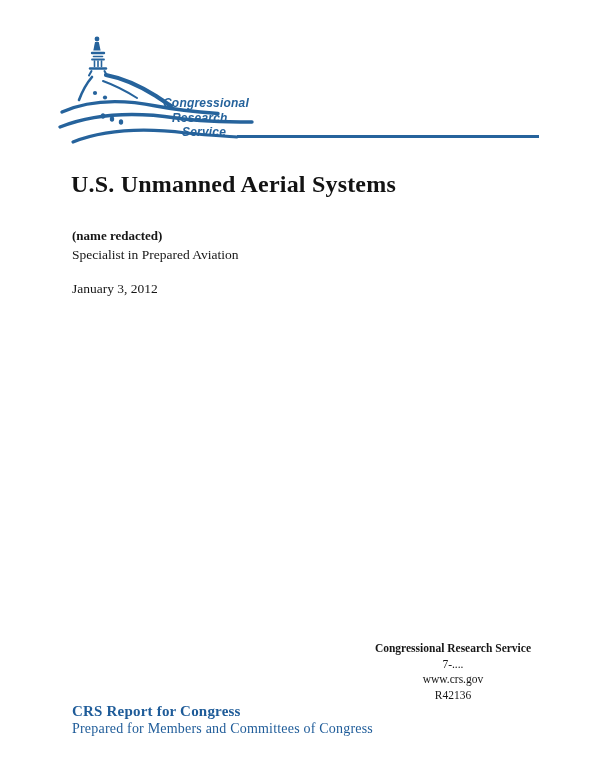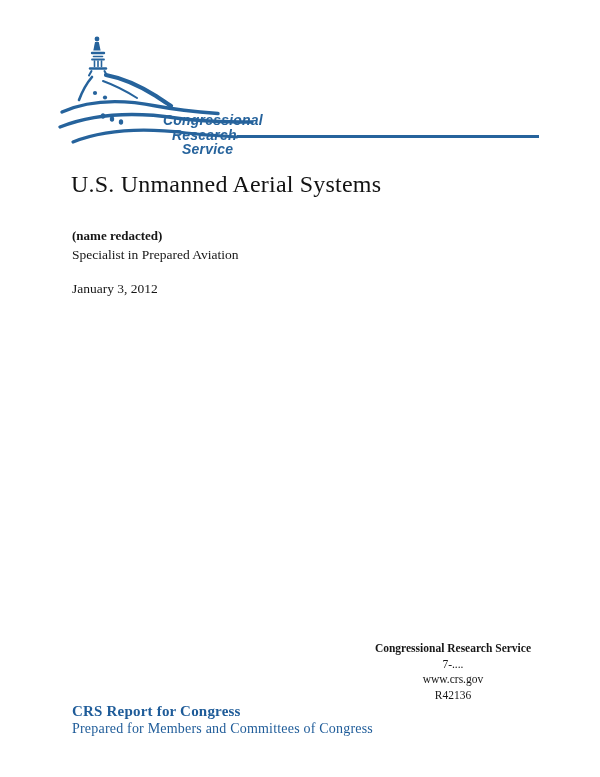--- a/index.html
+++ b/index.html
@@ -4,35 +4,35 @@
 <style>
   html,body{margin:0;padding:0;background:#e8e8e8;}
   .page{
     position:relative;width:600px;height:777px;margin:0 auto;
     background:#ffffff;overflow:hidden;
     font-family:"Liberation Serif",serif;color:#161616;
   }
   
   .logo-svg{position:absolute;left:56px;top:30px;width:210px;height:120px;}
   .logo-text{
-    position:absolute;left:163px;top:113px;
+    position:absolute;left:163px;top:96px;
     font-family:"Liberation Sans",sans-serif;
     font-weight:bold;font-style:italic;
-    color:#26639c;font-size:14px;line-height:14.5px;letter-spacing:.2px;
+    color:#26639c;font-size:12px;line-height:14.5px;letter-spacing:.2px;
   }
   .logo-text .l2{padding-left:9px;}
   .logo-text .l3{padding-left:19px;}
   .header-rule{
     position:absolute;left:237px;top:135px;width:302px;height:2.6px;
     background:#26639c;
   }
   
   .title{
     position:absolute;left:71px;top:171px;
-    font-size:24px;font-weight:normal;letter-spacing:.2px;color:#131313;
+    font-size:24px;font-weight:bold;letter-spacing:.2px;color:#131313;
     white-space:nowrap;
   }
   .author-name{position:absolute;left:72px;top:228px;font-size:13px;font-weight:bold;}
   .author-role{position:absolute;left:72px;top:247px;font-size:13.5px;}
   .cover-date{position:absolute;left:72px;top:281px;font-size:13.5px;}
   
   .meta{
     position:absolute;right:69px;top:641px;text-align:center;
     font-size:11.5px;line-height:15.5px;color:#161616;
   }

